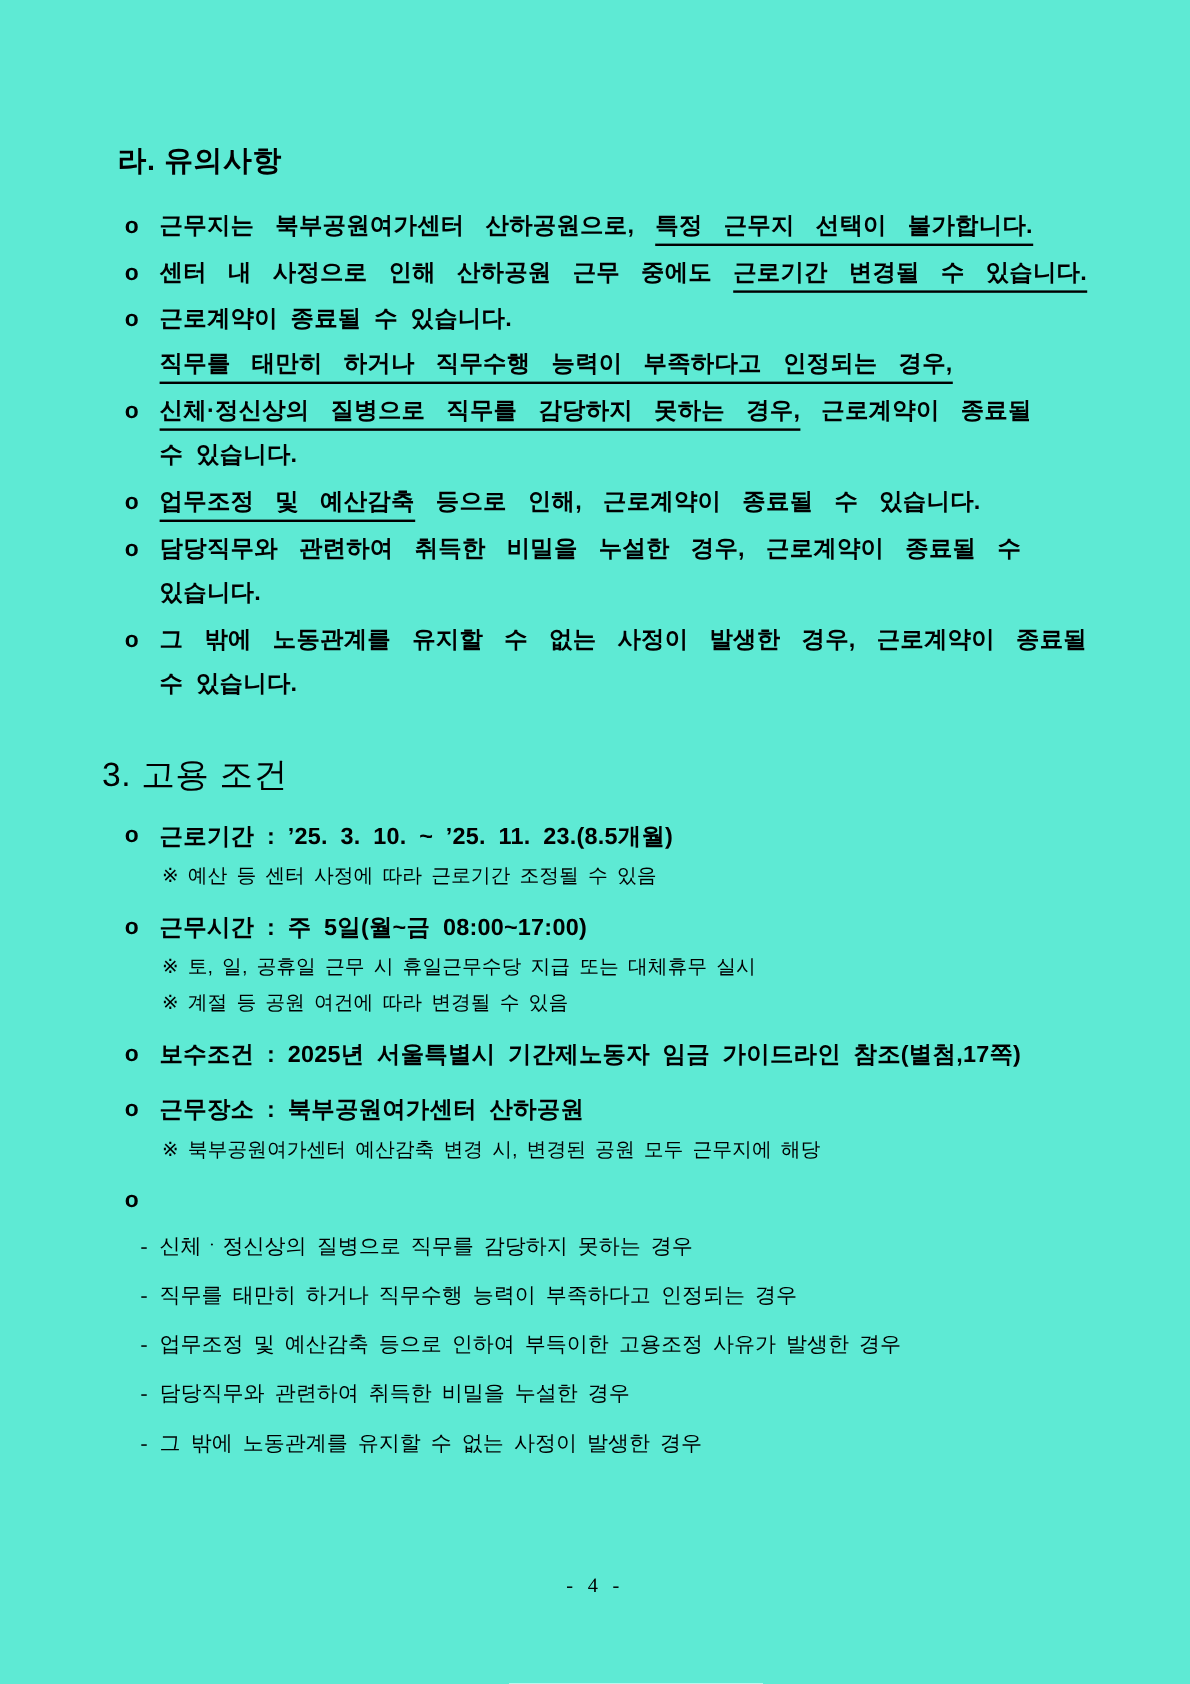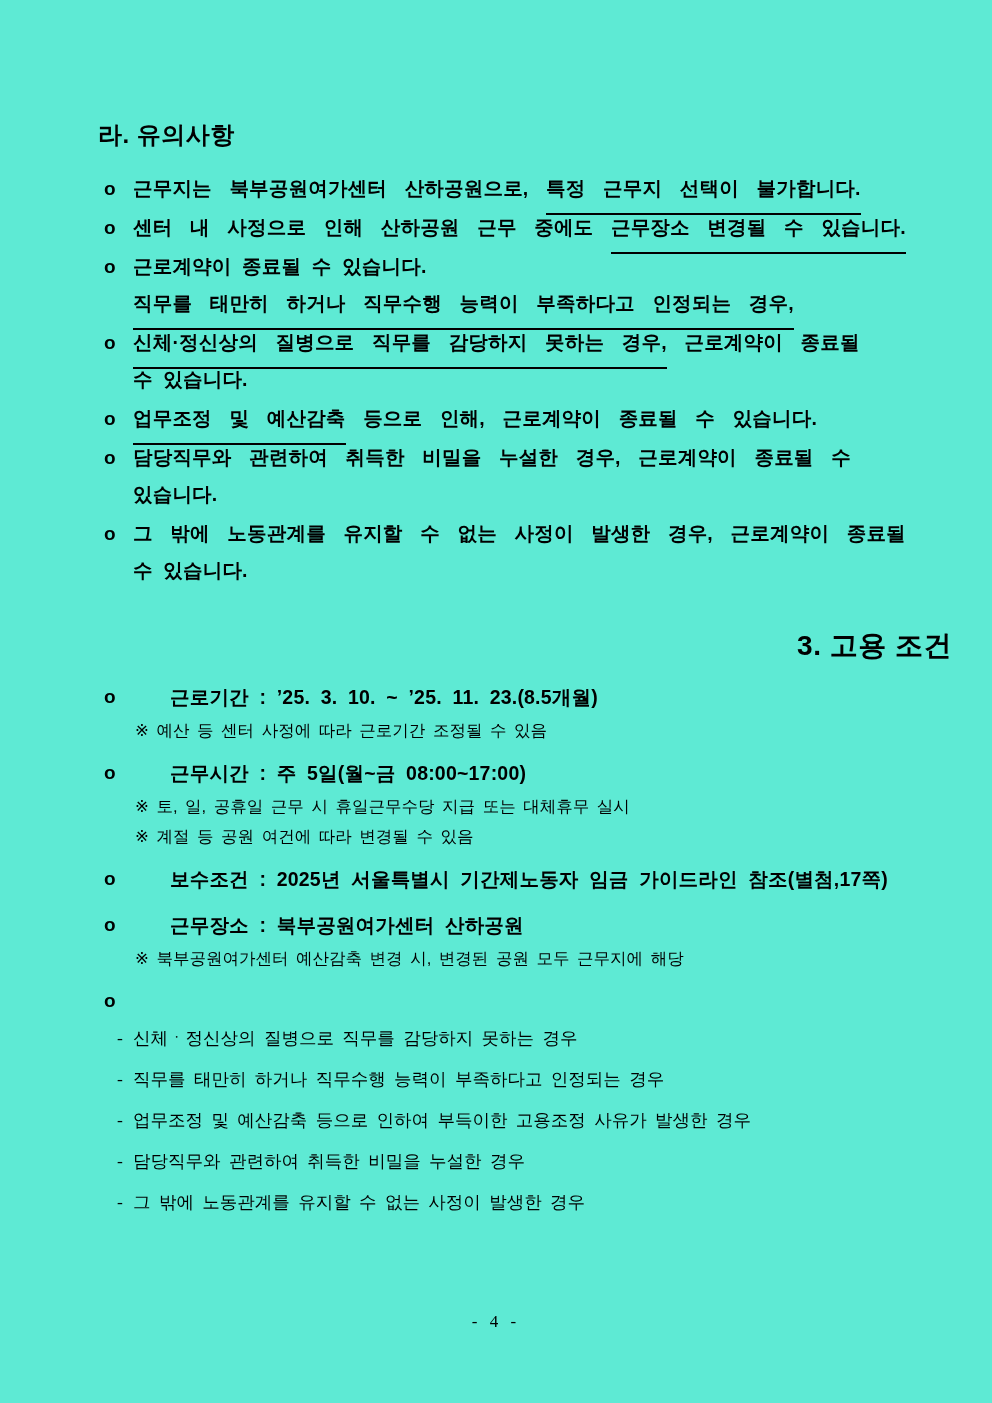--- a/index.html
+++ b/index.html
@@ -13,47 +13,47 @@
     overflow: hidden;
   }
   .content { padding: 120px 40px 0 104px; }
 
   
   .h1 {
     font-size: 24px; font-weight: 900; line-height: 30px;
     margin: 0 0 20px -6px; letter-spacing: 0.5px;
   }
   .h2 {
-    font-size: 28px; font-weight: 700; line-height: 34px;
-    margin: 40px 0 16px -19px; letter-spacing: 0.5px; text-align: right;
+    font-size: 28px; font-weight: 400; line-height: 34px;
+    margin: 40px 0 16px -19px; letter-spacing: 0.5px;
   }
 
   
   .n-item { display: flex; margin-top: 2px; }
   .n-item .bullet {
     flex: none; width: 29px; font-size: 19px; line-height: 37px; font-weight: 600;
   }
   .n-item .txt { flex: 1; min-width: 0; }
   .line {
     font-size: 19.5px; line-height: 37px; font-weight: 600;
     white-space: nowrap; word-spacing: 12px; letter-spacing: 0.2px;
   }
   .line.cont { word-spacing: 5px; }
-  .u { border-bottom: 2px solid #000; padding-bottom: 14px; }
+  .u { border-bottom: 2px solid #000; padding-bottom: 4px; }
 
   
   .emp-item { margin-top: 10px; }
   .emp-item:first-of-type { margin-top: 0; }
   .emp-row { display: flex; }
   .emp-row .bullet {
     flex: none; width: 29px; font-size: 19px; line-height: 36px; font-weight: 600;
   }
   .emp-line {
     font-size: 19.5px; line-height: 36px; font-weight: 600;
-    white-space: nowrap; word-spacing: 5px; letter-spacing: 0.2px; margin-left: 37px;
+    white-space: nowrap; word-spacing: 5px; letter-spacing: 0.2px;
   }
   .note {
     font-size: 16.5px; line-height: 30px; font-weight: 400;
     margin-left: 31px; white-space: nowrap; word-spacing: 3px;
   }
 
   
   .dash-list {
     margin-left: 13px;
     font-family: "Liberation Serif", "DejaVu Serif", serif;
@@ -84,21 +84,21 @@
     <div class="n-item">
       <span class="bullet">o</span>
       <div class="txt">
         <div class="line"><span>근무지는 북부공원여가센터 산하공원으로, </span><span class="u">특정 근무지 선택이 불가합니다.</span></div>
       </div>
     </div>
 
     <div class="n-item">
       <span class="bullet">o</span>
       <div class="txt">
-        <div class="line"><span>센터 내 사정으로 인해 산하공원 근무 중에도 </span><span class="u">근무장소 변경될 수 있습니다.</span></div>
+        <div class="line"><span>센터 내 사정으로 인해 산하공원 근무 중에도 </span><span class="u">근로기간 변경될 수 있습니다.</span></div>
       </div>
     </div>
 
     <div class="n-item">
       <span class="bullet">o</span>
       <div class="txt">
         <div class="line cont">근로계약이 종료될 수 있습니다.</div>
         <div class="line"><span class="u">직무를 태만히 하거나 직무수행 능력이 부족하다고 인정되는 경우,</span></div>
       </div>
     </div>

